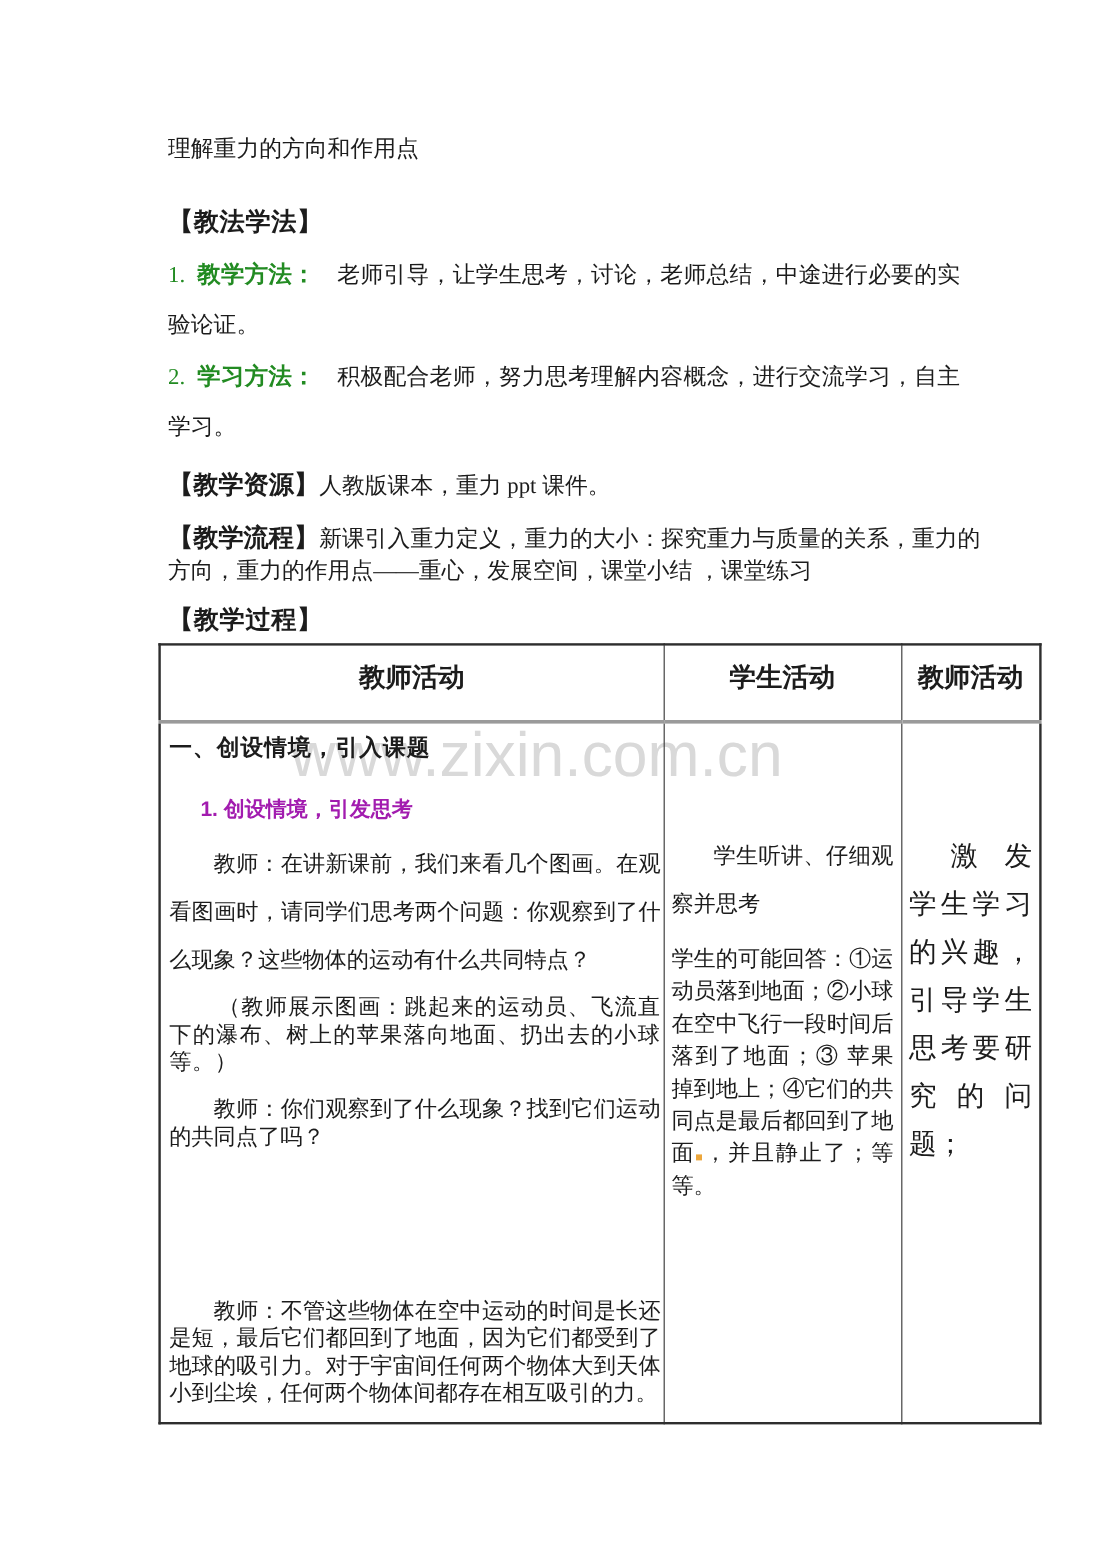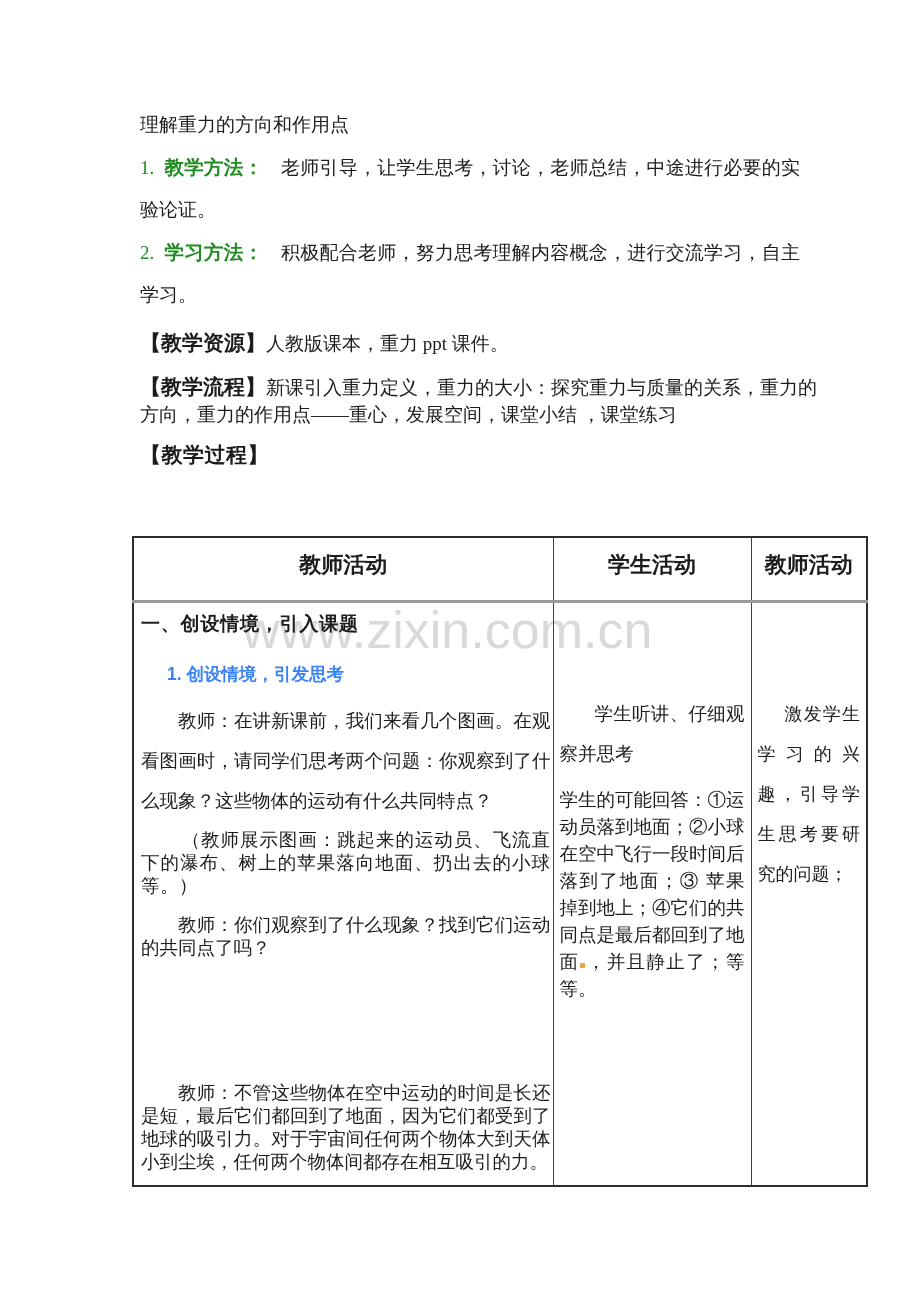--- a/index.html
+++ b/index.html
@@ -55,50 +55,51 @@
   .cell-student, .cell-intent { padding:0 6px; }
   .cell-teacher p, .cell-student p, .cell-intent p { margin:0; }
 
   .row-heading {
     font-family:"Liberation Sans","DejaVu Sans",sans-serif;
     font-weight:bold; font-size:19px; line-height:26px; letter-spacing:0.8px;
     margin-top:2px !important;
   }
   .row-subheading {
     font-family:"Liberation Sans","DejaVu Sans",sans-serif;
-    font-weight:bold; font-size:17.5px; color:#3b82f6;
+    font-weight:bold; font-size:17.5px; color:#a21caf;
     margin:26px 0 0 26px !important; line-height:22px;
   }
   .t-para { font-size:18.5px; text-align:justify; }
   .t-para.wide  { line-height:40px; margin-top:16px !important; text-indent:2em; }
   .t-para.paren { line-height:23px; margin-top:8px  !important; text-indent:2.2em; letter-spacing:0.5px; }
   .t-para.tight { line-height:23px; margin-top:16px !important; text-indent:2em; }
   .t-para.last  { line-height:23px; margin-top:122px !important; text-indent:2em; }
 
   .s-para { font-size:18.5px; text-align:justify; }
   .s-para.wide { line-height:40px; margin-top:91px !important; text-indent:35px; }
   .s-para.med  { line-height:27px; margin-top:13px !important; }
   .yellow-dot {
     display:inline-block; width:5px; height:5px; background:#eda73c;
     vertical-align:baseline; margin-left:1px;
   }
 
   .i-para {
-    font-size:18px; line-height:40px; margin-top:91px !important;
+    font-size:23px; line-height:40px; margin-top:91px !important;
     text-indent:1.5em; text-align:justify;
   }
 </style>
 </head>
 <body>
 
 <div class="page">
 
   <div class="doc">
     <p class="title-line">理解重力的方向和作用点</p>
 
+    <h2 class="bracket-header">【教法学法】</h2>
 
     <p class="num-item first"><span class="green-num">1.</span><span class="green-label">教学方法：</span><span>老师引导，让学生思考，讨论，老师总结，中途进行必要的实验论证。</span></p>
 
     <p class="num-item"><span class="green-num">2.</span><span class="green-label">学习方法：</span><span>积极配合老师，努力思考理解内容概念，进行交流学习，自主学习。</span></p>
 
     <p class="mixed ziyuan"><span class="bracket-inline">【教学资源】</span><span>人教版课本，重力 ppt 课件。</span></p>
 
     <p class="mixed liucheng"><span class="bracket-inline">【教学流程】</span><span>新课引入重力定义，重力的大小：探究重力与质量的关系，重力的方向，重力的作用点——重心，发展空间，课堂小结 ，课堂练习</span></p>
 
     <h2 class="bracket-header guocheng">【教学过程】</h2>

